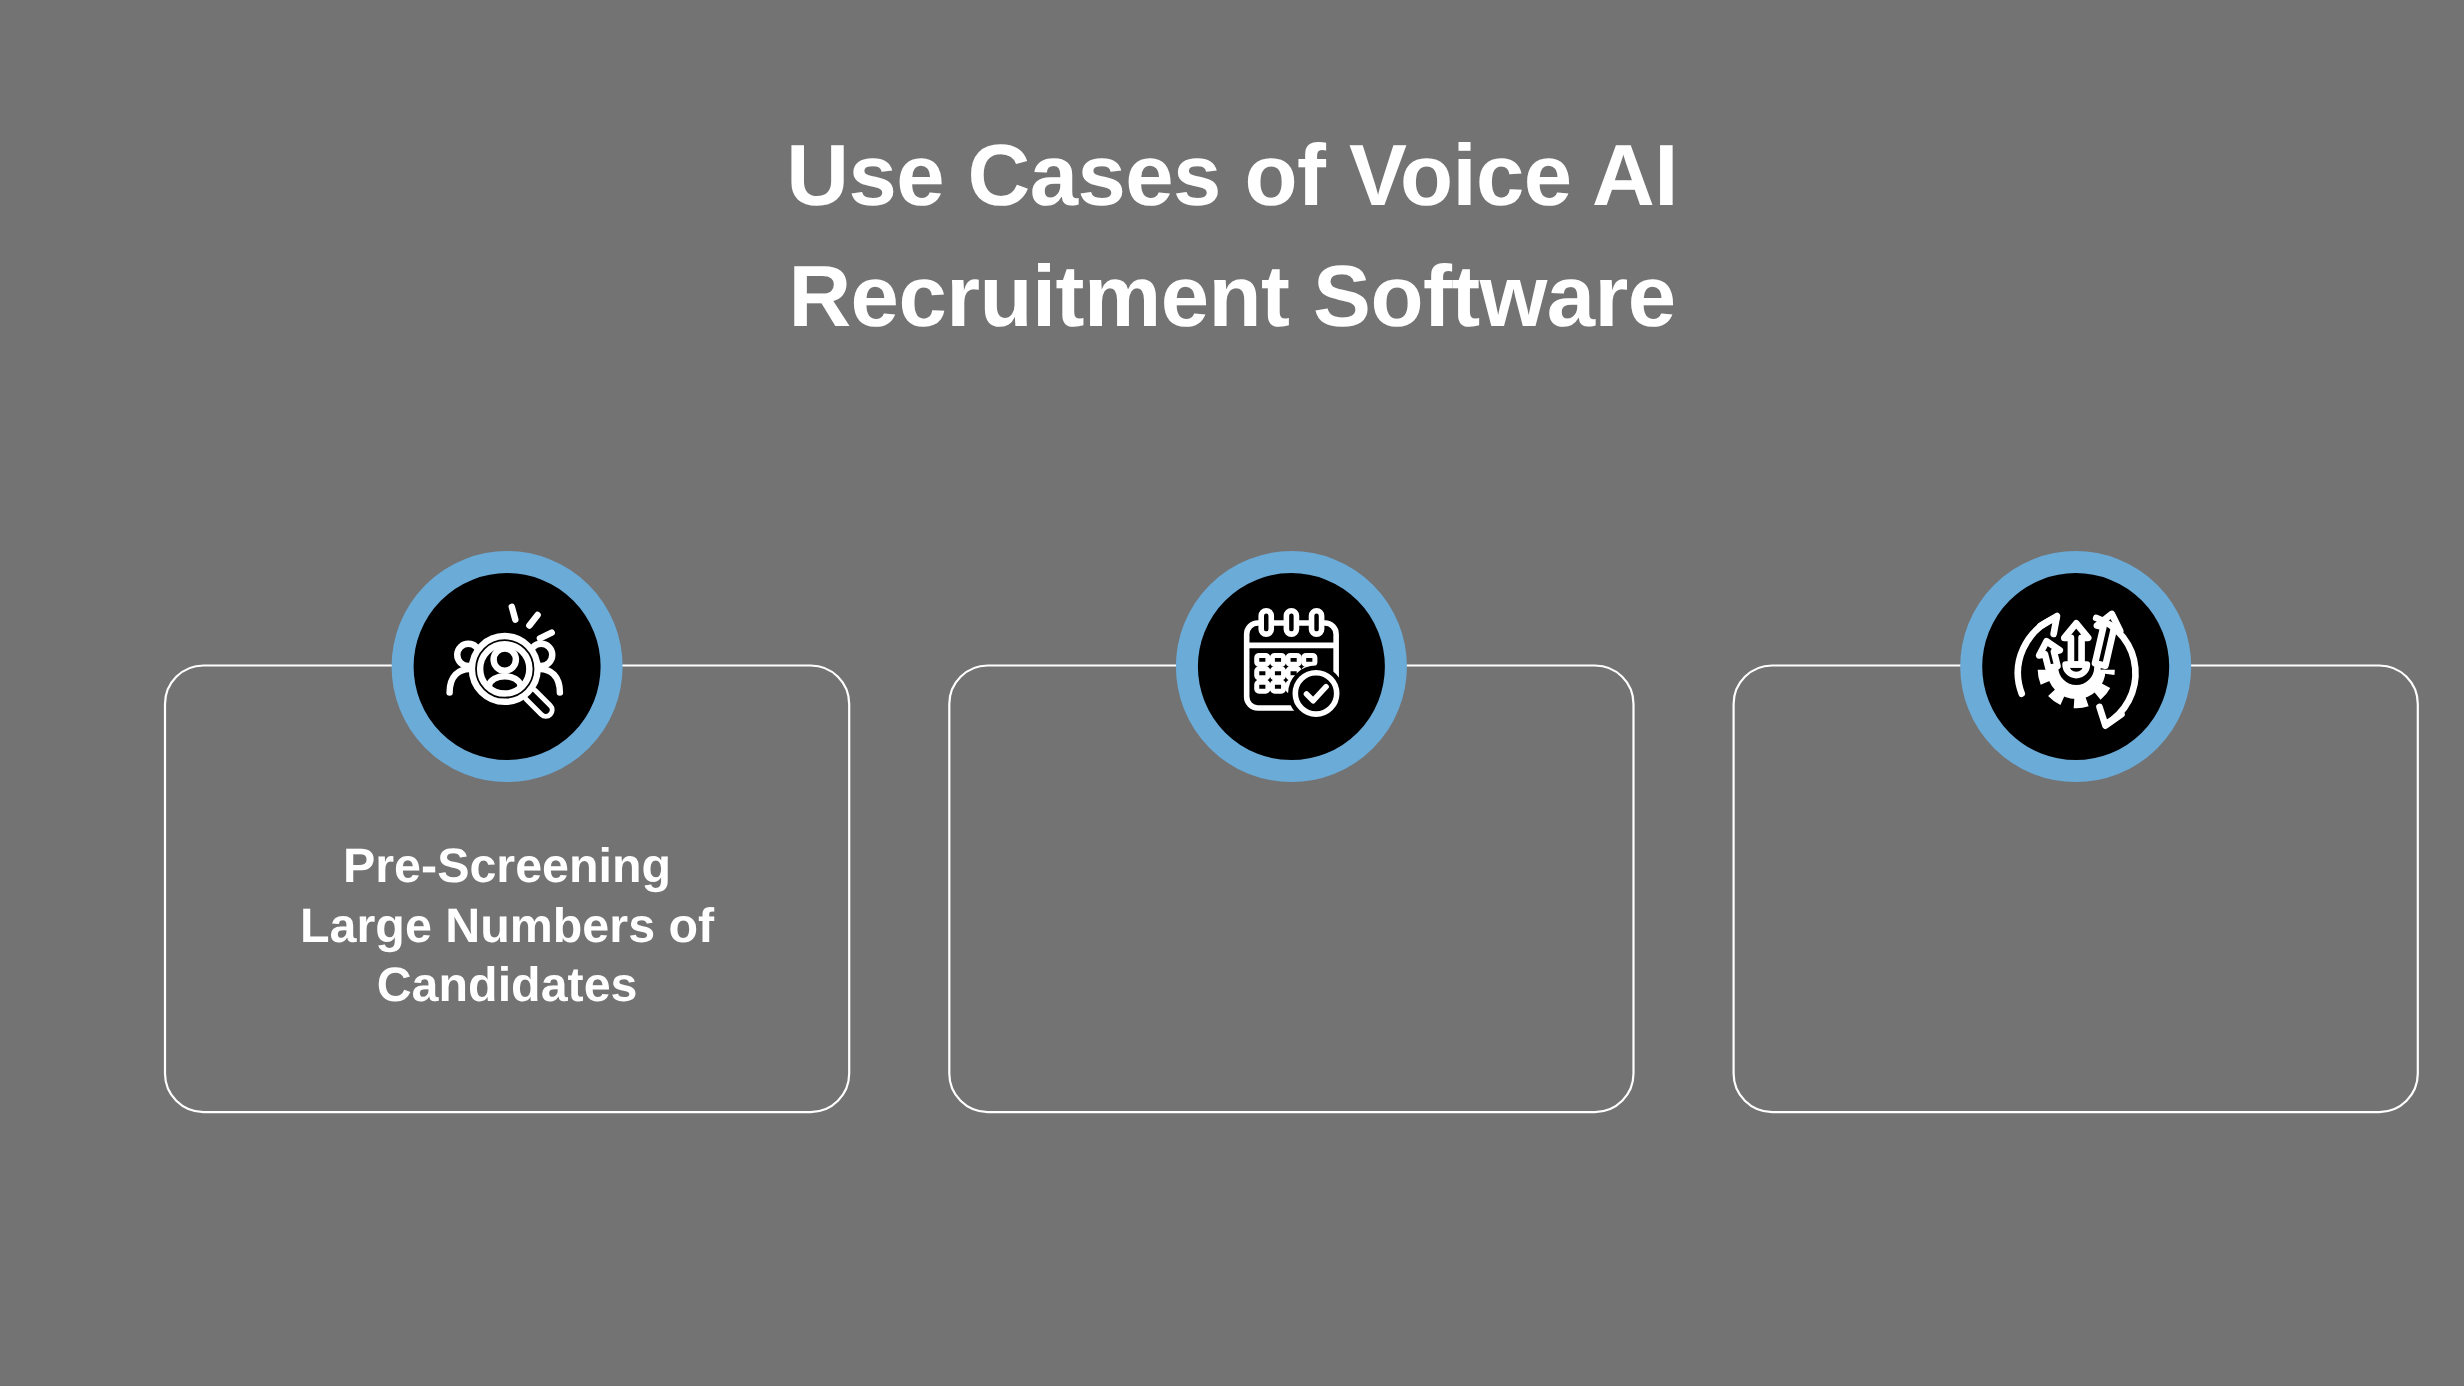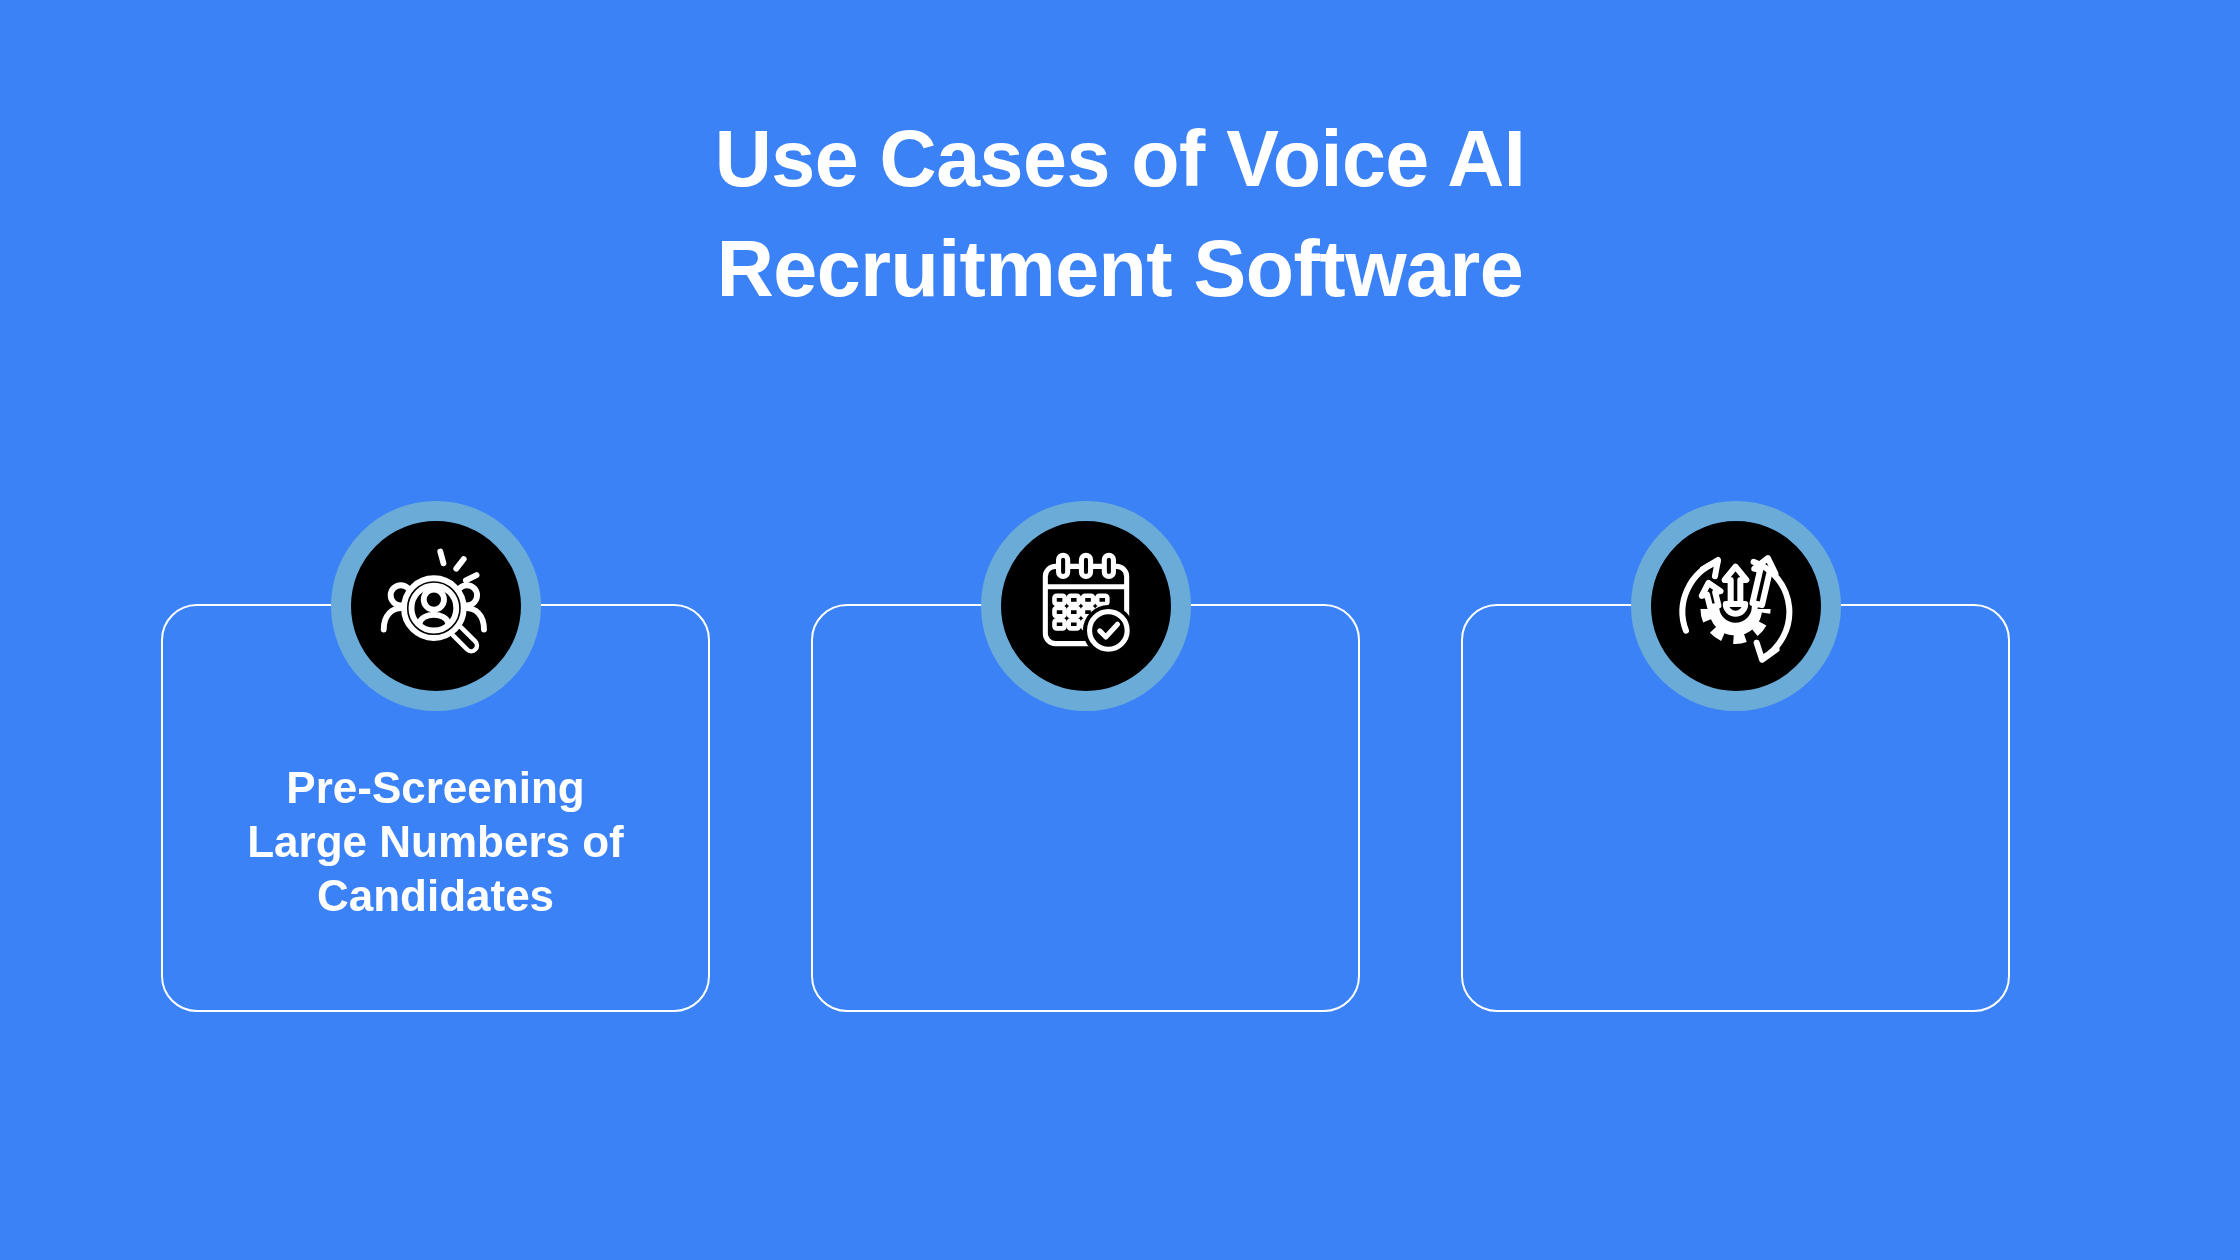--- a/index.html
+++ b/index.html
@@ -4,21 +4,21 @@
 <style>
   html, body {
     margin: 0;
     padding: 0;
     background: #000000;
   }
   .stage {
     position: relative;
     width: 2240px;
     height: 1260px;
-    background: #3b82f6;
+    background: #737373;
     overflow: hidden;
     font-family: "Liberation Sans", sans-serif;
   }
   .title {
     position: absolute;
     top: 104px;
     left: 0;
     right: 0;
     text-align: center;
     color: #ffffff;
@@ -30,29 +30,28 @@
   }
   .cards-row {
     position: absolute;
     top: 604px;
     left: 149px;
     display: flex;
     gap: 89px;
   }
   .card {
     position: relative;
-    width: 549px;
+    width: 624px;
     height: 408px;
     border: 2px solid #ffffff;
     border-radius: 36px;
     box-sizing: border-box;
     display: flex;
     align-items: center;
     justify-content: center;
-    margin-left: 12px;
   }
   .badge {
     position: absolute;
     top: 0;
     left: 50%;
     transform: translate(-50%, -50%);
     width: 170px;
     height: 170px;
     background: #000000;
     border: 20px solid #6BABD8;

